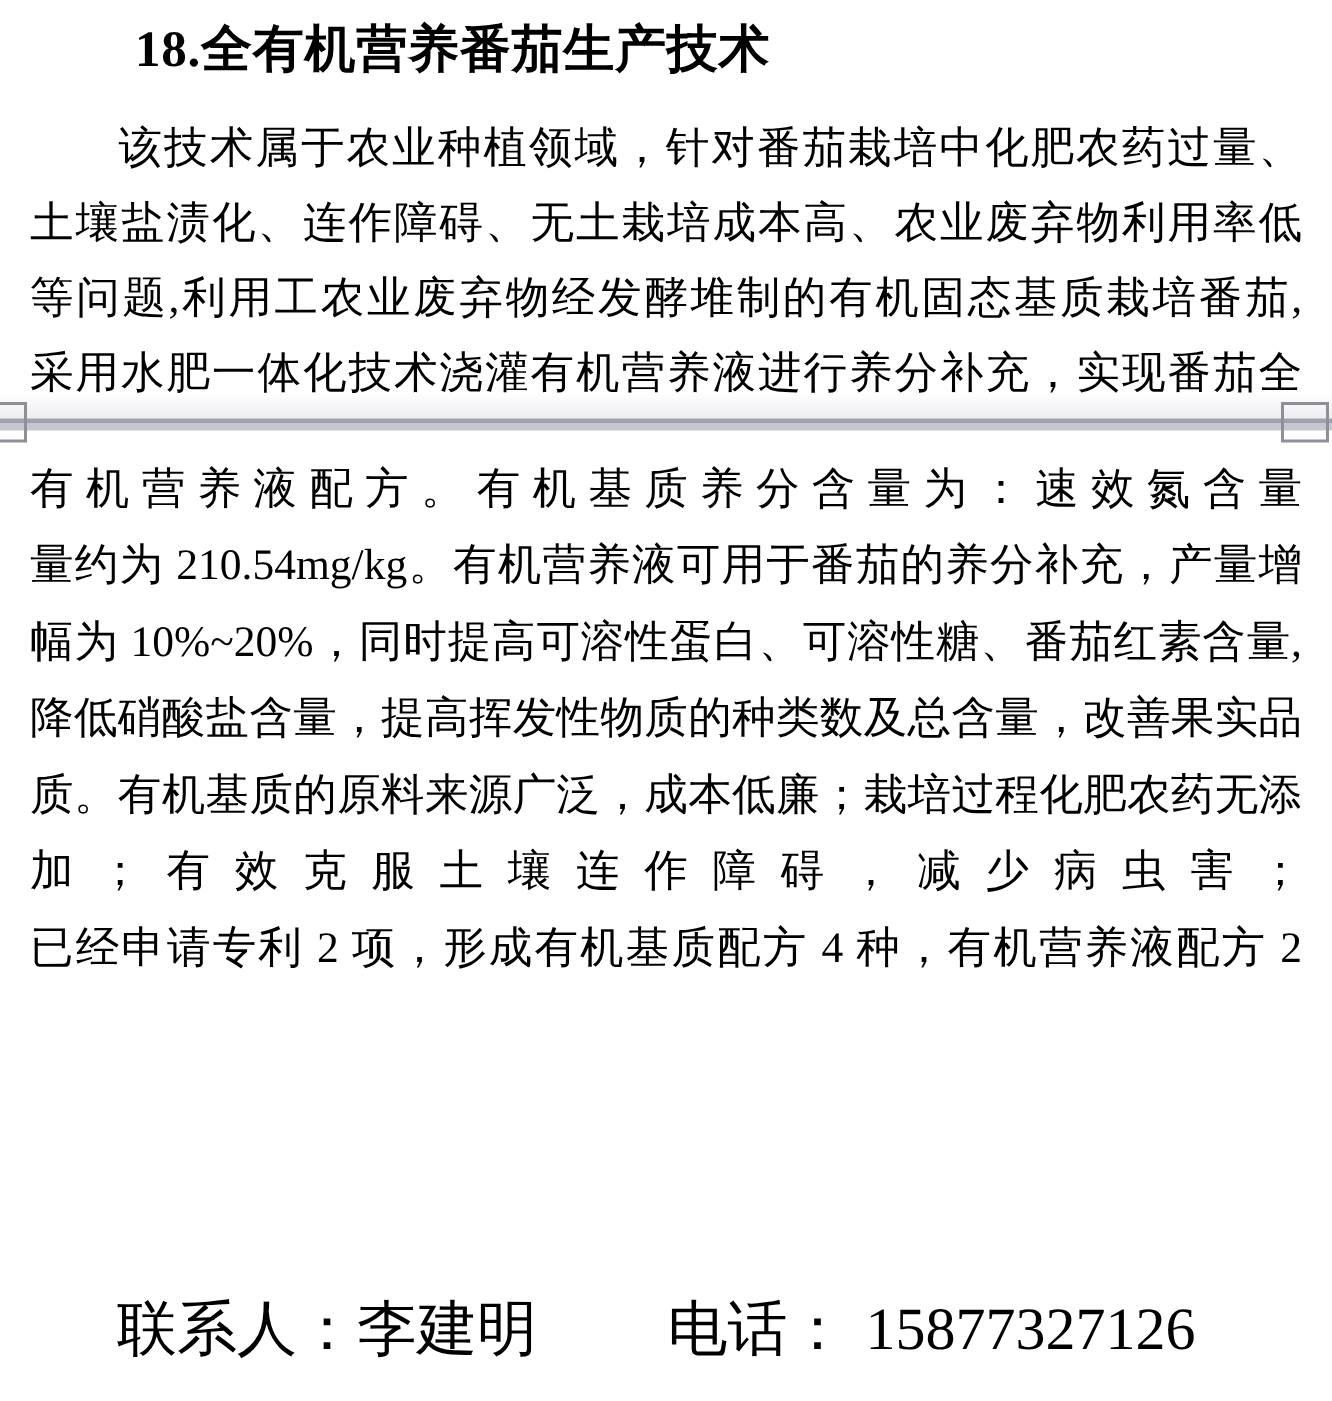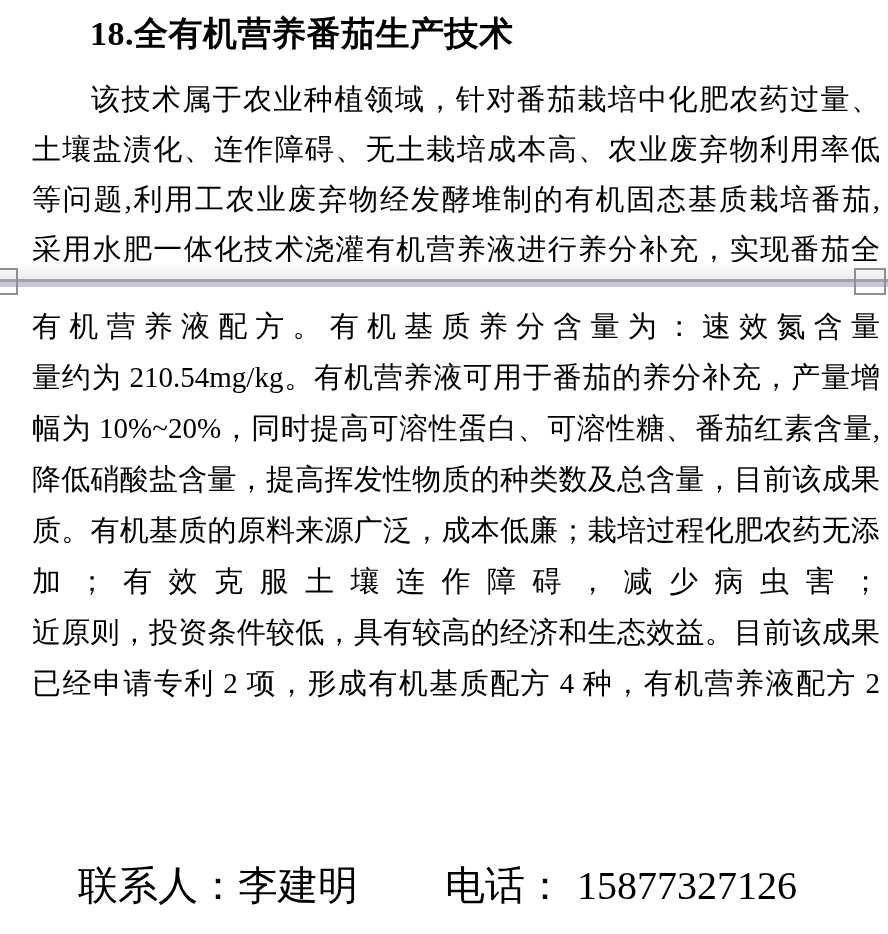--- a/index.html
+++ b/index.html
@@ -18,21 +18,21 @@
     background:var(--page-bg);
     color:var(--text);
     font-family:"Liberation Serif","DejaVu Serif",serif;
     overflow:hidden;
   }
   .doc-title{
     position:absolute;left:90px;top:12px;
     font-size:34px;font-weight:bold;line-height:44px;
     letter-spacing:0.5px;white-space:nowrap;
   }
-  .body-block{position:absolute;left:32px;width:848px;}
+  .body-block{position:absolute;left:20px;width:848px;}
   .block-1{top:74px;}
   .block-2{top:301px;}
   .bline{
     height:50px;line-height:50px;
     font-size:29px;
     text-align:justify;text-align-last:justify;
     white-space:normal;word-break:keep-all;
     overflow:hidden;
   }
   .block-2 .bline{height:51px;line-height:51px;}
@@ -80,24 +80,23 @@
     <div class="pb-shadow"></div>
     <div class="pb-line"></div>
     <div class="pb-corner left"></div>
     <div class="pb-corner right"></div>
   </div>
 
   <div class="body-block block-2">
     <div class="bline">有机营养液配方。有机基质养分含量为：速效氮含量 2343.51mg/kg,</div>
     <div class="bline">量约为 210.54mg/kg。有机营养液可用于番茄的养分补充，产量增</div>
     <div class="bline">幅为 10%~20%，同时提高可溶性蛋白、可溶性糖、番茄红素含量,</div>
-    <div class="bline">降低硝酸盐含量，提高挥发性物质的种类数及总含量，目前该成果</div>
+    <div class="bline">降低硝酸盐含量，提高挥发性物质的种类数及总含量，改善果实品</div>
     <div class="bline">质。有机基质的原料来源广泛，成本低廉；栽培过程化肥农药无添</div>
     <div class="bline">加；有效克服土壤连作障碍，减少病虫害；同时处理工农业废弃物。</div>
-    <div class="bline">近原则，投资条件较低，具有较高的经济和生态效益。目前该成果</div>
     <div class="bline">已经申请专利 2 项，形成有机基质配方 4 种，有机营养液配方 2 种。</div>
   </div>
 
   <div class="contact-row">
     <span class="contact-person"><span>联系人：</span><span>李建明</span></span>
     <span class="contact-phone"><span>电话：</span><span class="gap"></span><span>15877327126</span></span>
   </div>
 
 </div>
 

